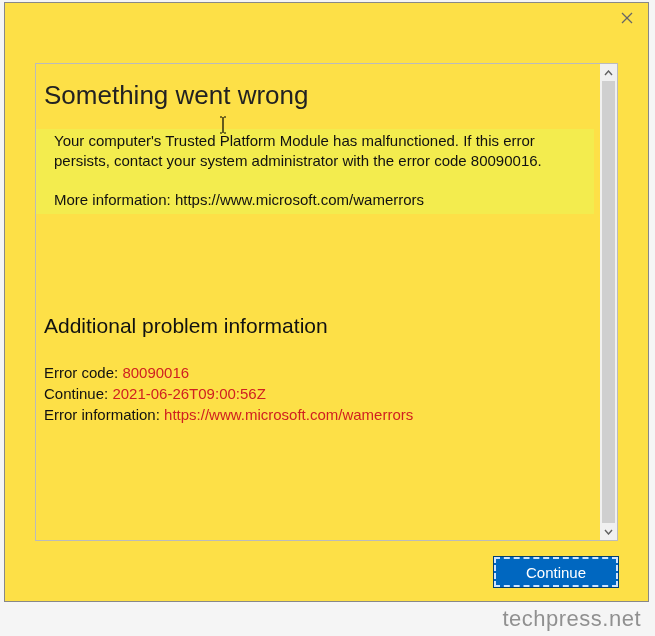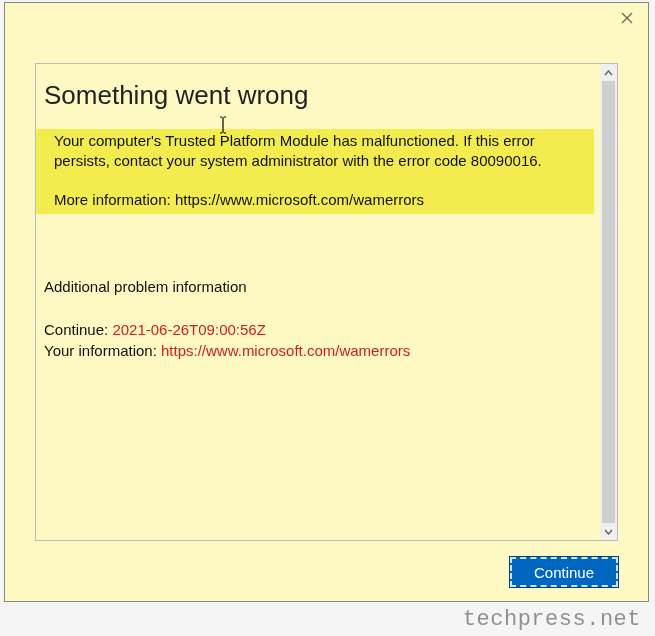--- a/index.html
+++ b/index.html
@@ -10,21 +10,21 @@
     background: #f5f5f5;
     font-family: "Segoe UI", Arial, sans-serif;
     position: relative;
   }
   .outer {
     position: absolute;
     left: 4px;
     top: 2px;
     width: 645px;
     height: 600px;
-    background: #fef9c3;
+    background: #fde047;
     border: 1px solid #888;
     box-sizing: border-box;
   }
   .close-btn {
     position: absolute;
     top: 6px;
     right: 12px;
     width: 18px;
     height: 18px;
     cursor: pointer;
@@ -114,22 +114,22 @@
     margin: 0 6px 0 -6px;
     font-size: 15px;
     line-height: 1.35;
     color: #111;
   }
   .highlight .line1 { padding-left:6px; }
   .highlight .gap { height: 18px; }
   .highlight .line3 { padding-left:6px; }
 
   .add-info-heading {
-    margin-top: 64px;
-    font-size: 15px;
+    margin-top: 100px;
+    font-size: 21px;
     color: #111;
     padding-left: 2px;
   }
 
   .details {
     margin-top: 24px;
     font-size: 15px;
     line-height: 1.4;
     padding-left: 2px;
   }
@@ -143,38 +143,38 @@
     background: radial-gradient(circle, #eecaca 20%, #f7dede 80%);
     border-radius: 3px;
     filter: blur(1px);
     margin: 0 2px;
   }
 
   .continue-btn {
     position: absolute;
     right: 30px;
     bottom: 14px;
-    width: 108px;
+    width: 124px;
     height: 30px;
     background: #0067c0;
     border: 2px dashed #cfe4ff;
     outline: 1px solid #003e75;
     color: #ffffff;
     font-size: 15px;
     font-family: inherit;
     cursor: pointer;
     box-sizing: border-box;
     padding: 0;
   }
 
   .watermark {
     position: absolute;
     right: 14px;
     bottom: 4px;
-    font-family: Liberation Mono, monospace;
+    font-family: Liberation Sans, sans-serif;
     font-size: 22px;
     color: rgba(60,60,60,0.55);
     letter-spacing: 0.5px;
     pointer-events: none;
   }
 </style>
 </head>
 <body>
 
 <div class="outer">
@@ -215,24 +215,27 @@
       <div class="highlight">
         <div class="line1">Your computer's Trusted Platform Module has malfunctioned. If this error persists, contact your system administrator with the error code 80090016.</div>
         <div class="gap"></div>
         <div class="line3">More information: https://www.microsoft.com/wamerrors</div>
       </div>
 
       <div class="add-info-heading">Additional problem information</div>
 
       <div class="details">
         <div>
+          <span class="label">Error code: </span><span class="value">80090016</span>
+        </div>
+        <div>
           <span class="label">Continue: </span><span class="value">2021-06-26T09:00:56Z</span>
         </div>
         <div>
-          <span class="label">Your information: </span><span class="value">https://www.microsoft.com/wamerrors</span>
+          <span class="label">Error information: </span><span class="value">https://www.microsoft.com/wamerrors</span>
         </div>
       </div>
 
     </div>
   </div>
 
   <button class="continue-btn">Continue</button>
 
 </div>
 

